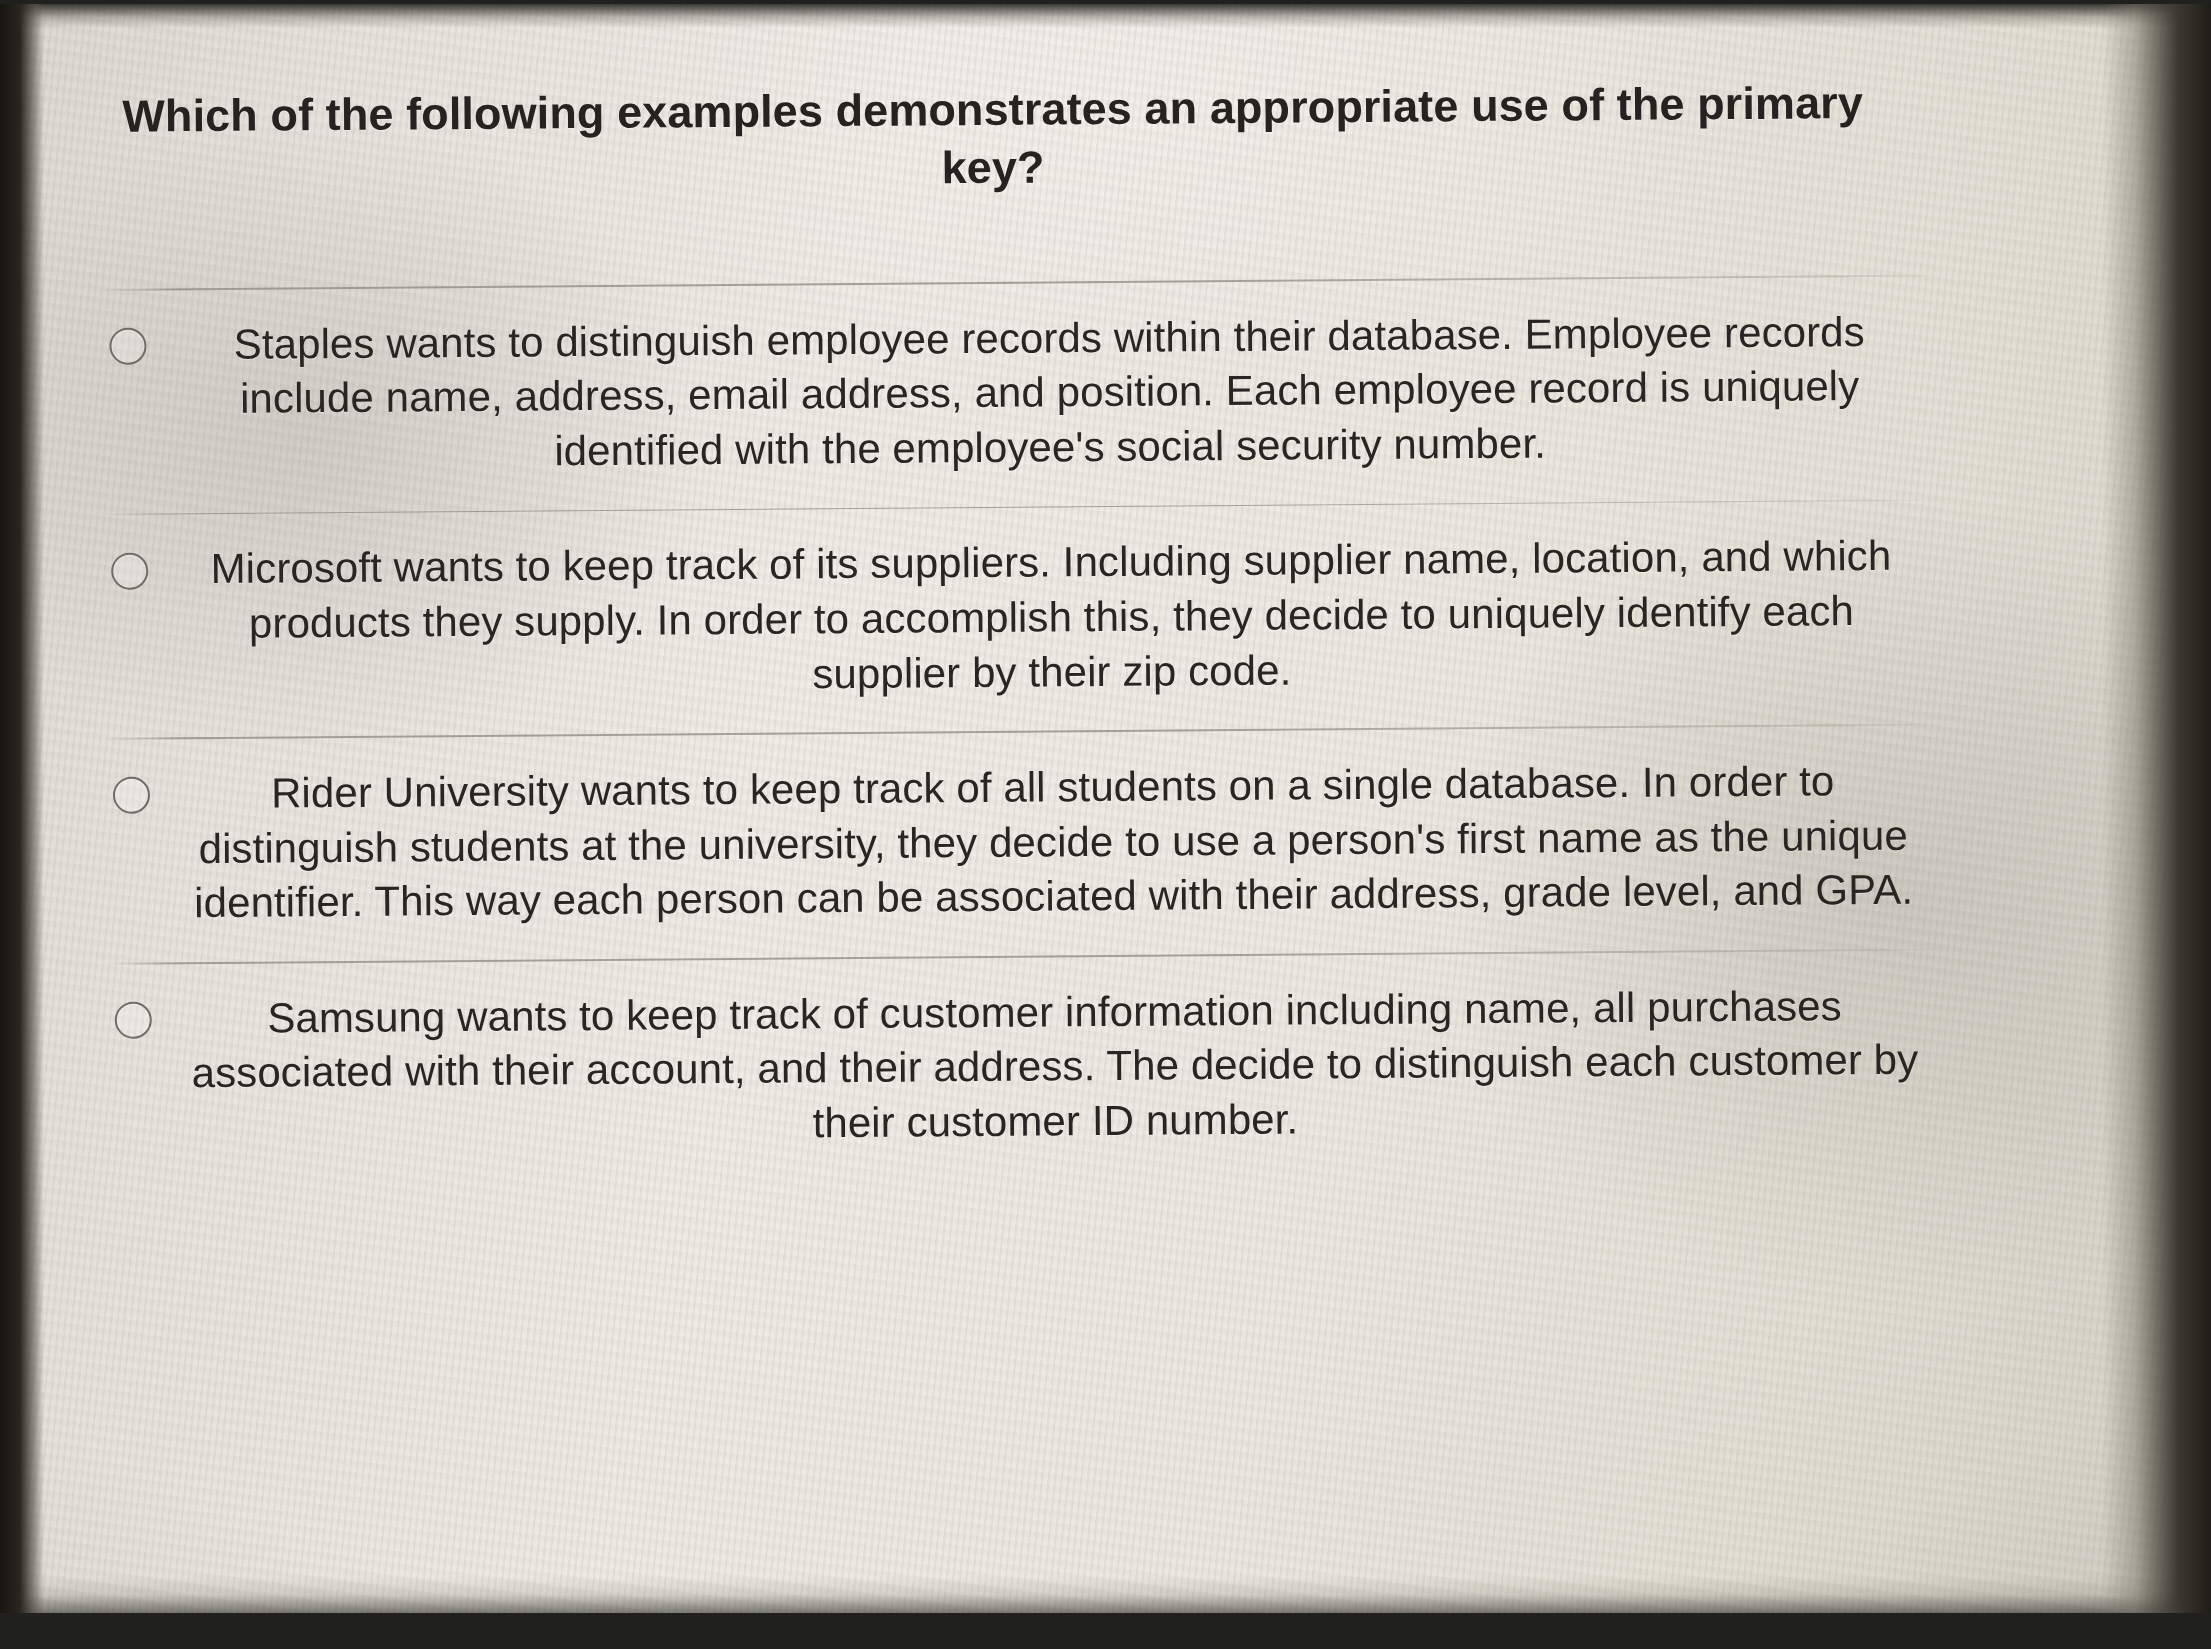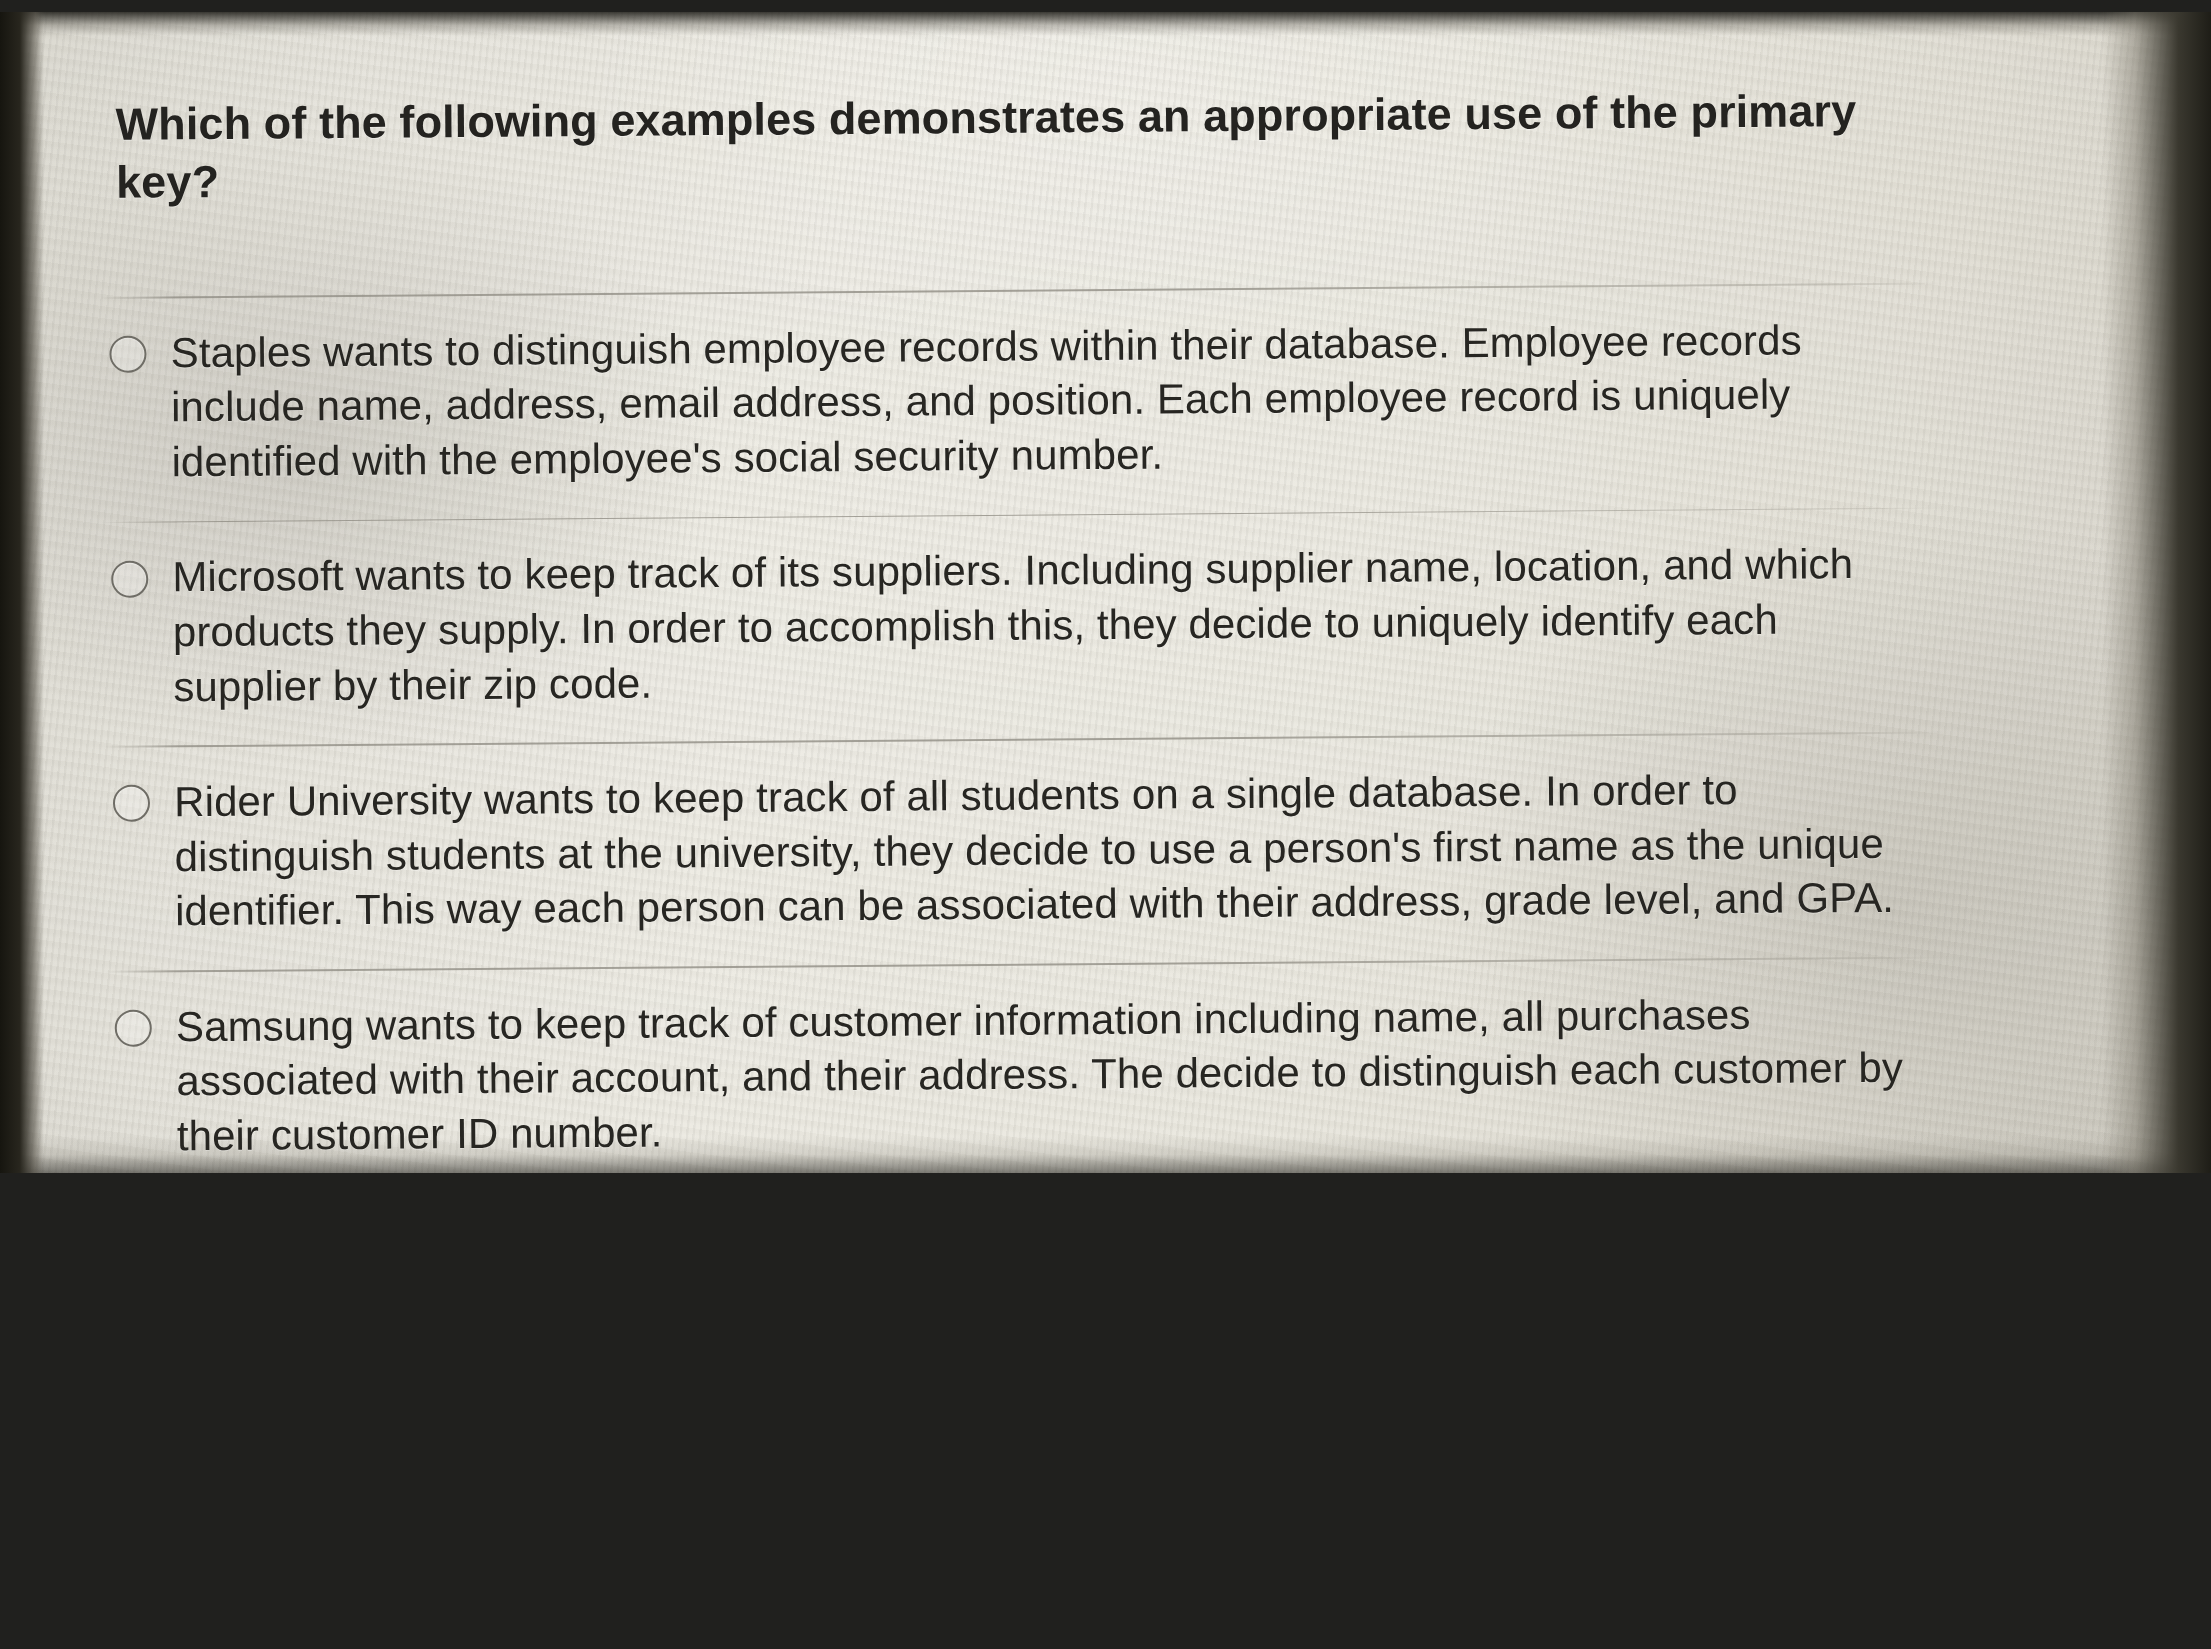--- a/index.html
+++ b/index.html
@@ -11,28 +11,29 @@
     width: 2211px;
     height: 1649px;
     overflow: hidden;
     font-family: "Liberation Sans", sans-serif;
   }
 
   
   #photo {
     position: absolute;
     left: 0;
-    top: 12px;
+    top: 4px;
     width: 2211px;
-    height: 1161px;
+    height: 1609px;
     background:
       
       radial-gradient(ellipse 130% 110% at 48% 42%, rgba(255,255,255,0.10) 0%, rgba(160,155,145,0.00) 55%, rgba(70,68,62,0.22) 100%),
       linear-gradient(101deg, #d9d7ce 0%, #e4e2da 14%, #eceae2 36%, #e9e7de 60%, #e0ddd3 82%, #d2cfc5 100%);
     overflow: hidden;
+    text-align: center;
   }
 
   
   .edge-left {
     position: absolute;
     left: 0; top: 0;
     width: 44px; height: 1649px;
     background: linear-gradient(90deg, #16150f 0%, #28261e 45%, rgba(90,86,76,0.55) 80%, rgba(160,155,145,0) 100%);
     z-index: 6;
   }

